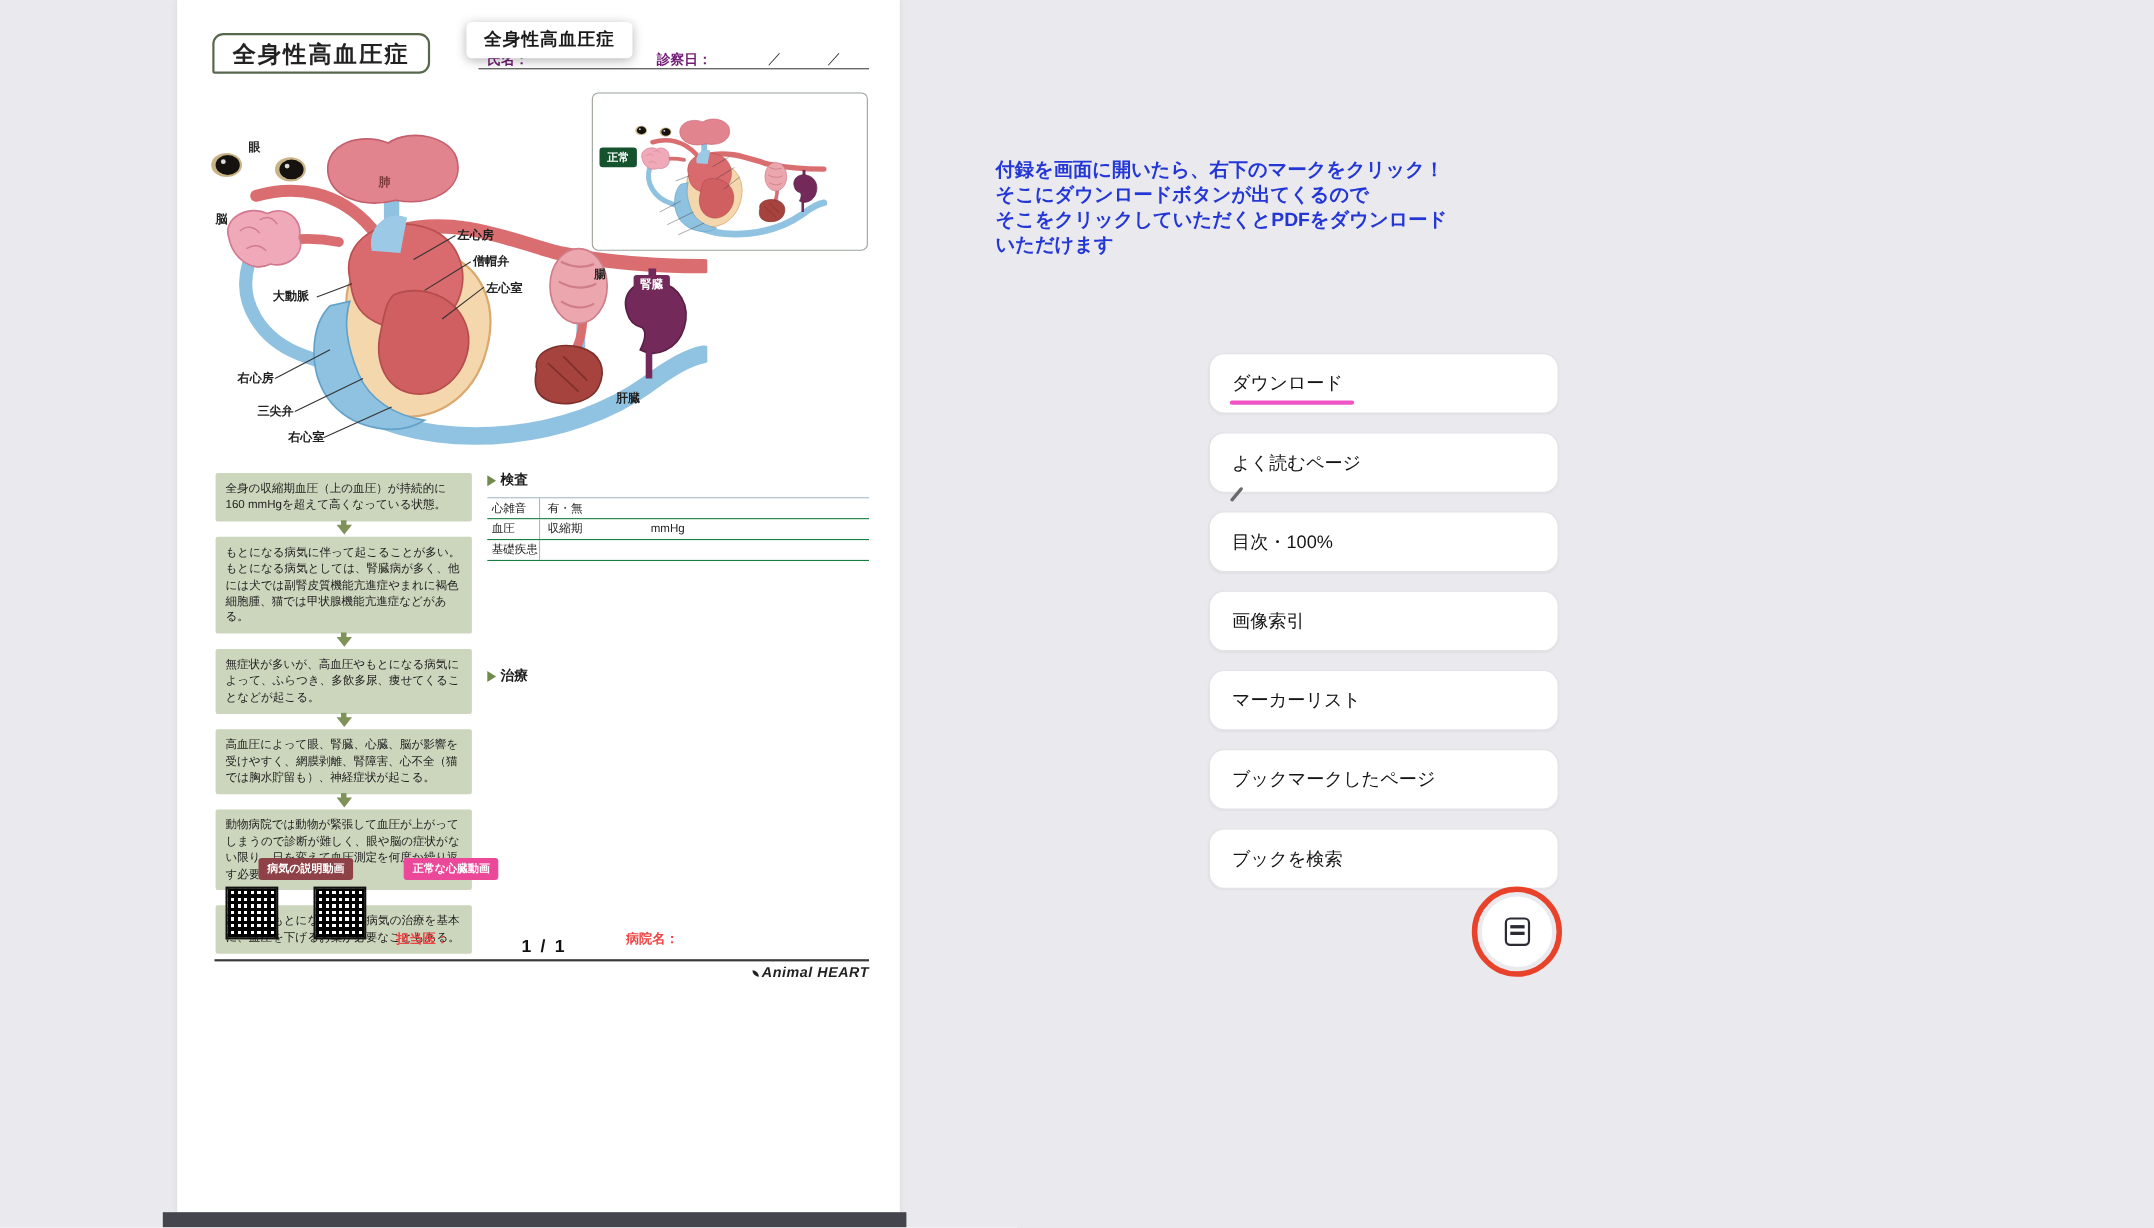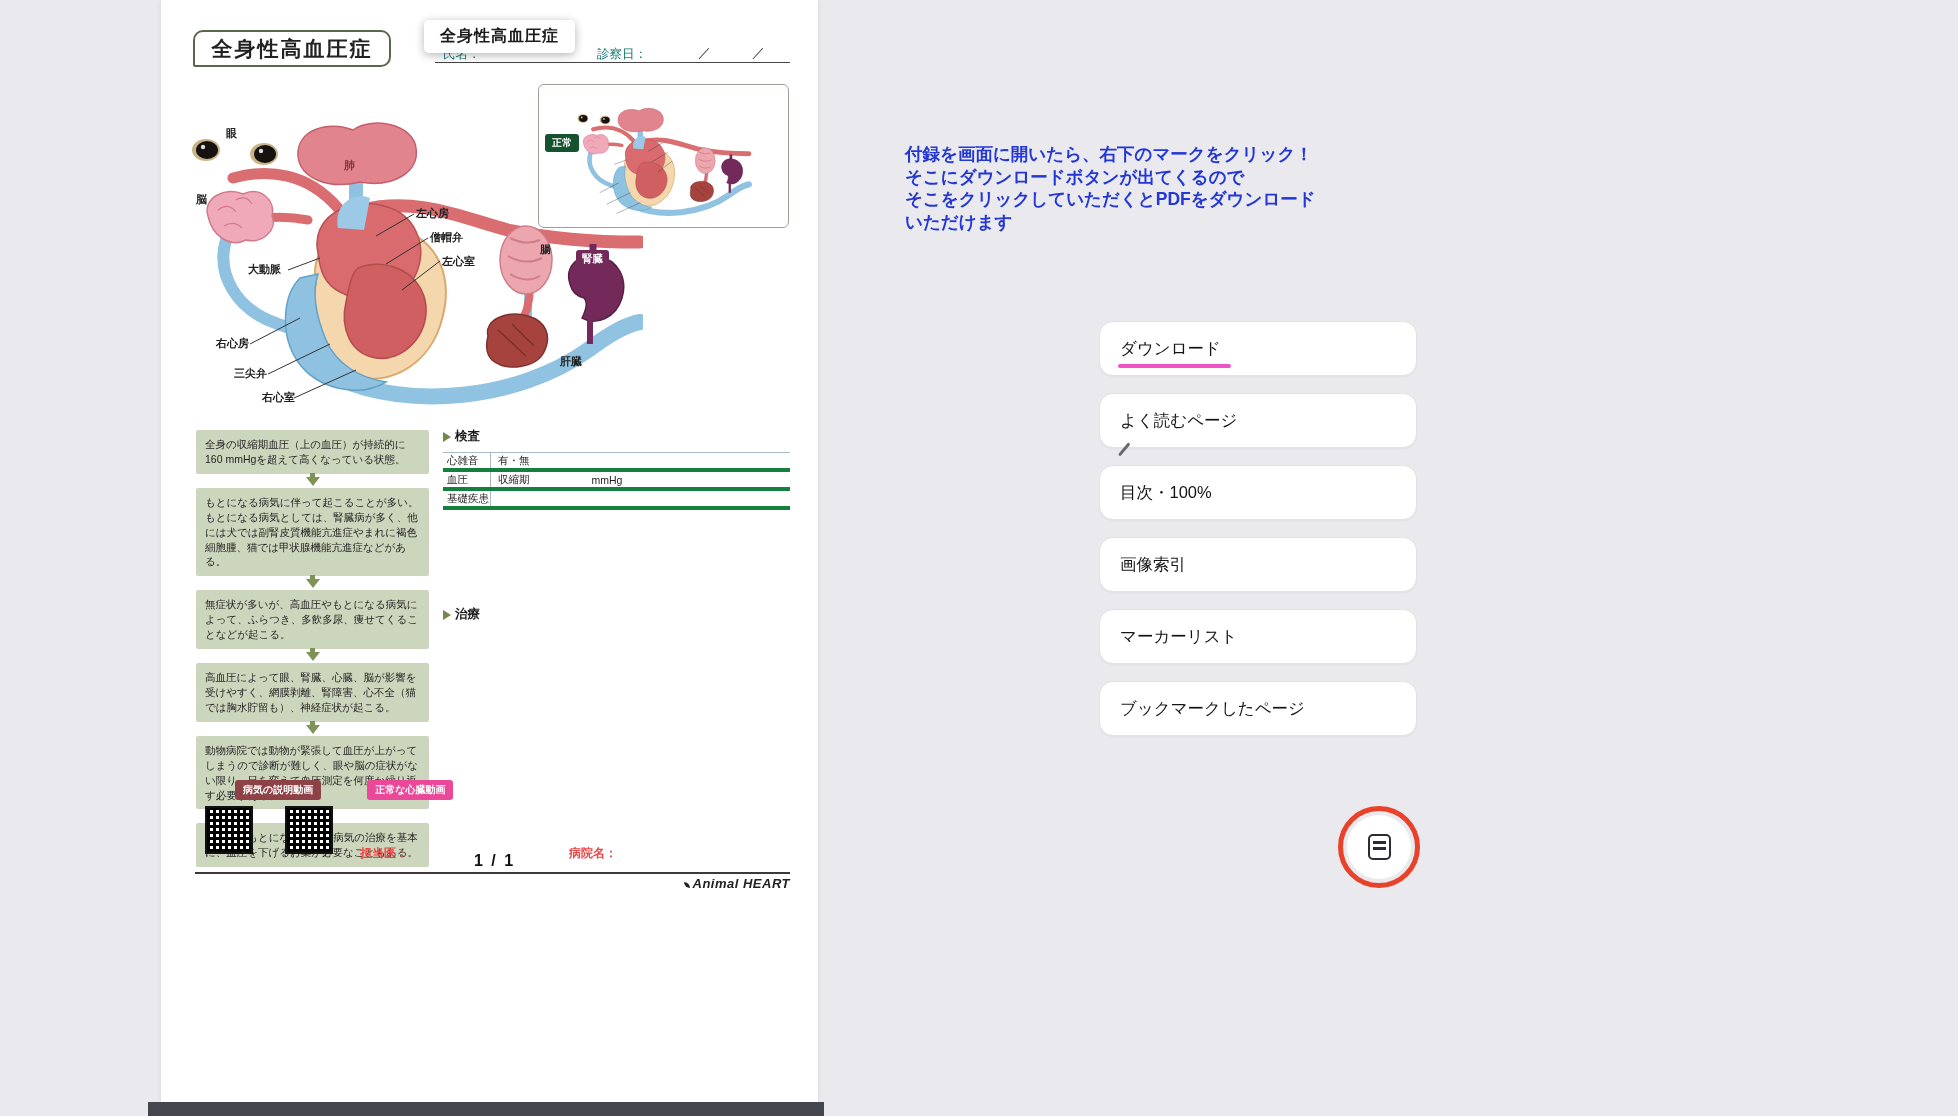--- a/index.html
+++ b/index.html
@@ -7,21 +7,21 @@
   .stage { position:relative; width:1958px; height:1116px; background:#e9e9ee; overflow:hidden; }
 
   
   .doc-page { position:absolute; left:161px; top:0; width:657px; height:1102px; background:#ffffff; box-shadow:0 0 6px rgba(0,0,0,.08); }
   .bottom-strip { position:absolute; left:148px; top:1102px; width:676px; height:14px; background:#45454d; }
 
   .chapter-tooltip { position:absolute; left:424px; top:20px; background:#fff; border-radius:5px; padding:6px 16px; font-size:16px; font-weight:bold; color:#1b1b1b; box-shadow:0 2px 10px rgba(0,0,0,.3); letter-spacing:1px; }
 
   .title-box { position:absolute; left:32px; top:30px; width:198px; height:37px; border:2.5px solid #57684d; border-radius:10px 10px 10px 2px; display:flex; align-items:center; justify-content:center; font-size:21px; font-weight:bold; color:#222; letter-spacing:2px; background:#fff; }
 
-  .hdr-label { position:absolute; font-size:12.5px; font-weight:normal; color:#0f766e; top:46px; }
+  .hdr-label { position:absolute; font-size:12.5px; font-weight:bold; color:#701a75; top:46px; }
   .hdr-name { left:282px; } .hdr-date { left:436px; }
   .hdr-slashes { position:absolute; left:537px; top:44px; font-size:13px; color:#222; letter-spacing:14px; }
   .hdr-line { position:absolute; left:274px; top:62px; width:355px; height:1px; background:#444; }
 
   
   .illus { position:absolute; left:27px; top:78px; width:455px; height:345px; }
   .anat-label { position:absolute; font-size:11px; font-weight:bold; color:#222; white-space:nowrap; }
   .kidney-badge { background:#73295a; color:#fff; padding:2px 6px; border-radius:3px; font-size:10.5px; }
   .lung-label { color:#7d3a3a; }
 
@@ -42,21 +42,21 @@
         background:
           repeating-linear-gradient(0deg,#000 0 3px,rgba(255,255,255,0) 3px 6px),
           repeating-linear-gradient(90deg,#000 0 3px,#fff 3px 6px); }
   .qr1 { left:44px; } .qr2 { left:124px; }
 
   
   .section-hdr { font-size:12.5px; font-weight:bold; color:#1c1c1c; display:flex; align-items:center; gap:4px; }
   .tri { width:0; height:0; border-top:5px solid transparent; border-bottom:5px solid transparent; border-left:8px solid #6f8a4c; display:inline-block; }
   .exam { position:absolute; left:282px; top:428px; width:347px; }
   .exam-table { margin-top:7px; border-top:1px solid #a9bac6; }
-  .exam-row { display:flex; height:19px; border-bottom:4px solid #15803d; align-items:center; font-size:10.5px; color:#222; }
+  .exam-row { display:flex; height:19px; border-bottom:1px solid #15803d; align-items:center; font-size:10.5px; color:#222; }
   .exam-row .cell-label { width:48px; padding-left:4px; border-right:1px solid #a9bac6; height:100%; display:flex; align-items:center; }
   .exam-row .cell-value { padding-left:7px; display:flex; align-items:center; }
   .exam-row .unit { margin-left:62px; }
   .treat { position:absolute; left:282px; top:606px; }
 
   
   .foot-label { position:absolute; font-size:12px; font-weight:bold; color:#ef4444; top:845px; }
   .foot-doctor { left:199px; } .foot-hospital { left:408px; }
   .page-indicator { position:absolute; left:313px; top:852px; font-size:16px; font-weight:bold; color:#111; letter-spacing:2px; }
   .foot-line { position:absolute; left:34px; top:872px; width:595px; height:1.5px; background:#3a3a3a; }
@@ -274,20 +274,23 @@
     </button>
     <button class="menu-btn">
       <span>画像索引</span>
     </button>
     <button class="menu-btn">
       <span>マーカーリスト</span>
     </button>
     <button class="menu-btn">
       <span>ブックマークしたページ</span>
     </button>
+    <button class="menu-btn">
+      <span>ブックを検索</span>
+    </button>
   </div>
 
   <div class="pencil-mark"></div>
 
   <div class="fab-ring">
     <button class="fab-btn">
       <span class="fab-icon"></span>
     </button>
   </div>
 

